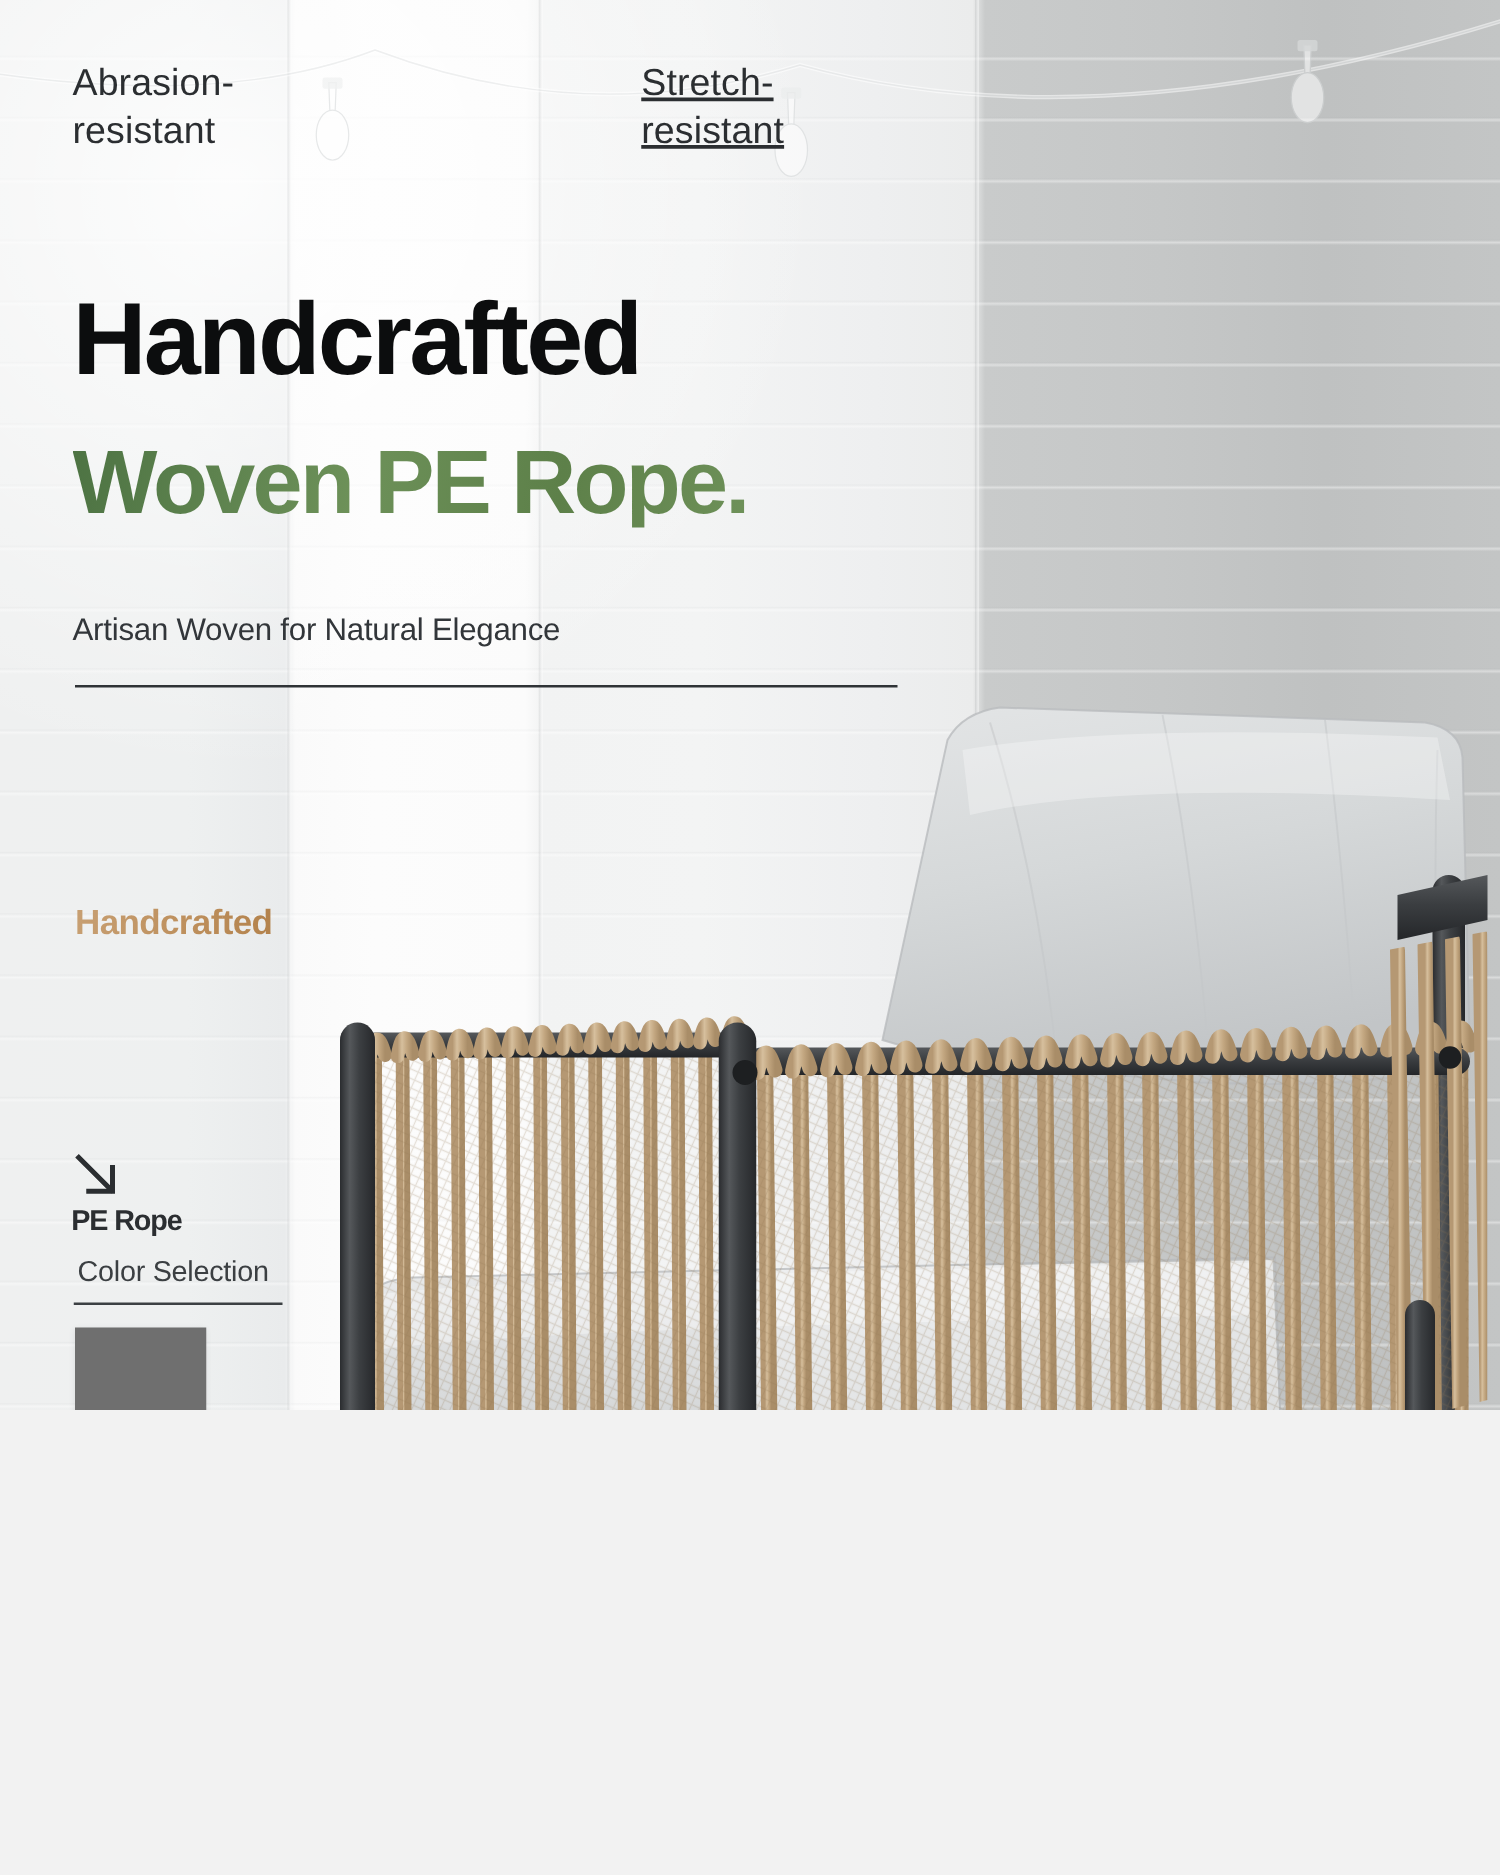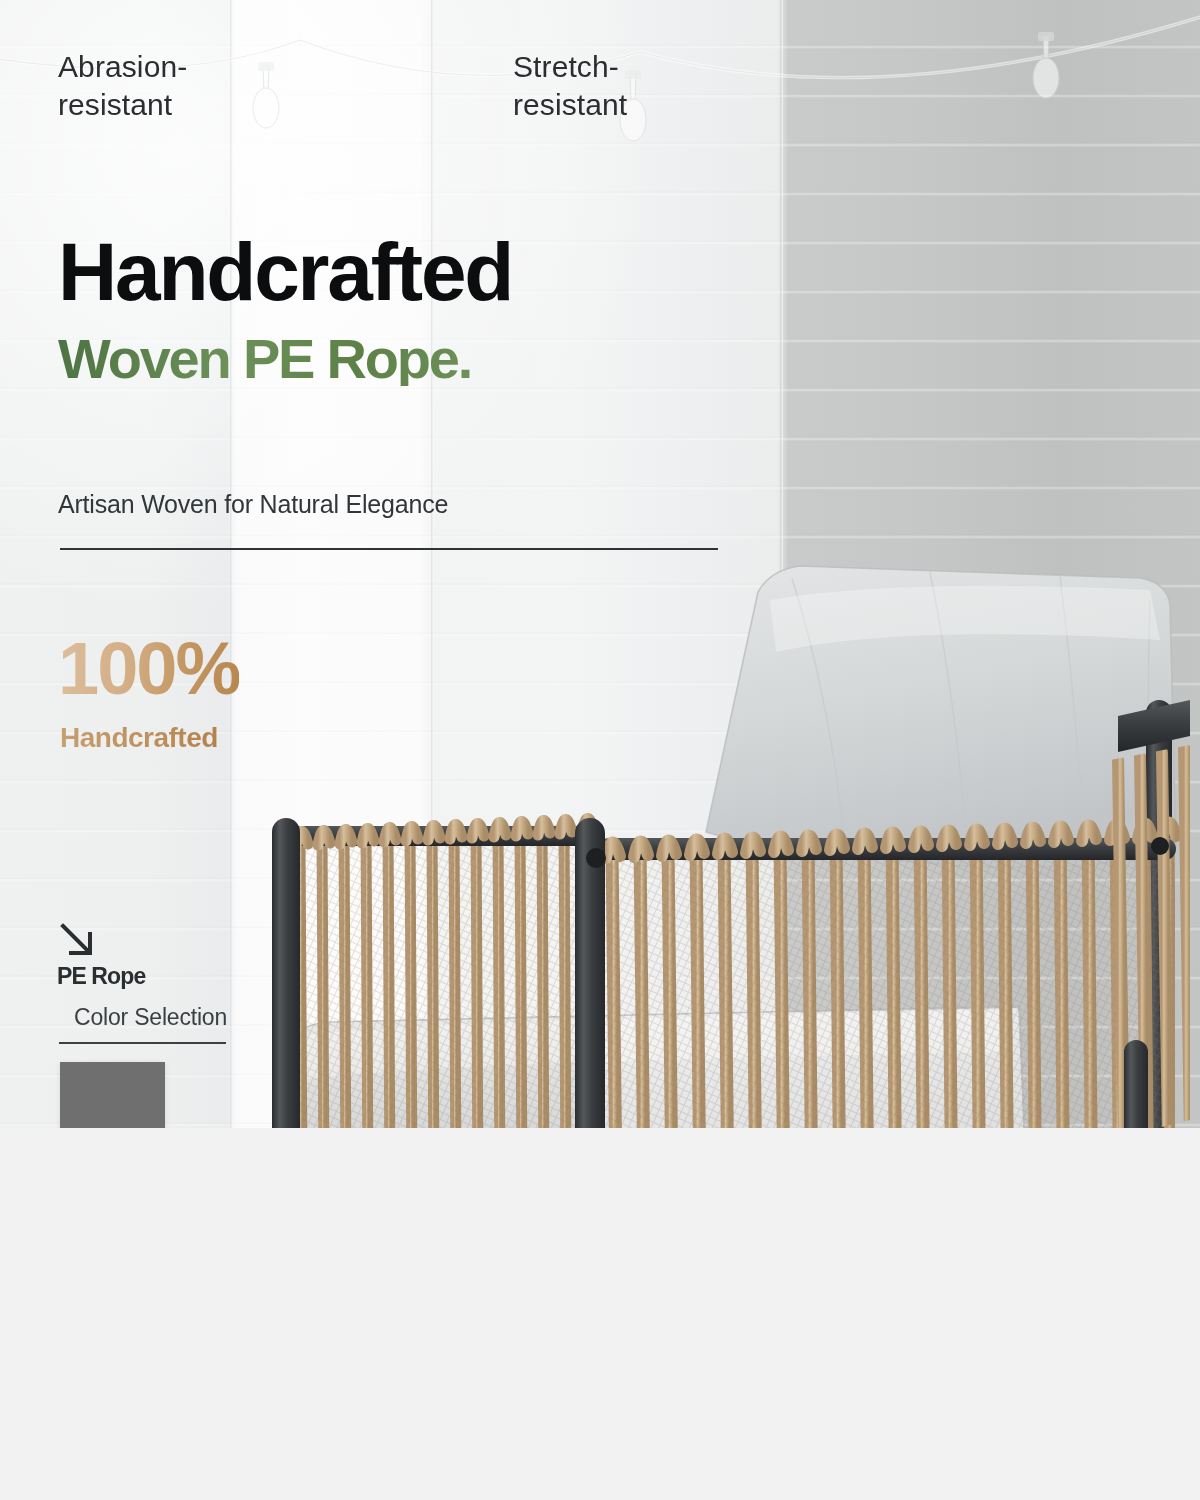--- a/index.html
+++ b/index.html
@@ -81,35 +81,35 @@
   
   .feature {
     position: absolute;
     font-size: 30px;
     line-height: 1.28;
     color: #2b2e31;
     letter-spacing: .1px;
     white-space: pre-line;
   }
   #feat-0 { left: 58px;  top: 48px; }
-  #feat-1 { left: 513px; top: 48px; }
+  #feat-1 { left: 513px; top: 48px; text-decoration: underline; }
   #feat-2 { left: 929px; top: 48px; }
 
   
   .headline {
     position: absolute; left: 58px; top: 232px;
     font-size: 82px;
     font-weight: 700;
     letter-spacing: -2.2px;
     color: #0c0d0e;
     line-height: .97;
   }
   .headline-2 {
-    position: absolute; left: 58px; top: 332px;
-    font-size: 56px;
+    position: absolute; left: 58px; top: 352px;
+    font-size: 72px;
     font-weight: 700;
     letter-spacing: -2.2px;
     line-height: .97;
     color: #5f8250;
     background: linear-gradient(100deg, #4d7343 0%, #6d9159 42%, #5d8049 72%, #6e9159 100%);
     -webkit-background-clip: text;
     background-clip: text;
     -webkit-text-fill-color: transparent;
   }
 
@@ -149,21 +149,21 @@
   }
 
   
   .arrow-wrap { position: absolute; left: 55px; top: 918px; width: 48px; height: 48px; }
   .pe-title {
     position: absolute; left: 57px; top: 963px;
     font-size: 23px; font-weight: 700; color: #2b2e31;
     letter-spacing: -.9px;
   }
   .pe-sub {
-    position: absolute; left: 74px; top: 1004px;
+    position: absolute; left: 62px; top: 1004px;
     font-size: 23px; color: #3b3f42; letter-spacing: -.2px;
   }
   .rule-pe {
     position: absolute; left: 59px; top: 1042px;
     width: 167px; height: 2px; background: #3c4043;
   }
   .swatch {
     position: absolute; left: 60px;
     width: 105px; height: 105px;
     box-shadow: 0 1px 5px rgba(90,95,100,.16);
@@ -450,21 +450,20 @@
   <div class="feature" id="feat-0">Abrasion-
 resistant</div>
   <div class="feature" id="feat-1">Stretch-
 resistant</div>
 
   <div class="headline">Handcrafted</div>
   <div class="headline-2">Woven PE Rope.</div>
   <div class="subtitle">Artisan Woven for Natural Elegance</div>
   <div class="rule-main"></div>
 
-  <div class="pct">100%</div>
   <div class="pct-sub">Handcrafted</div>
 
   <div class="arrow-wrap">
     <svg viewBox="0 0 48 48" width="48" height="48">
       <path d="M8 8 L34 34" stroke="#2b2e31" stroke-width="4" stroke-linecap="square" fill="none"></path>
       <path d="M16 35 L35 35 L35 16" stroke="#2b2e31" stroke-width="4" stroke-linecap="square" stroke-linejoin="miter" fill="none"></path>
     </svg>
   </div>
   <div class="pe-title">PE Rope</div>
   <div class="pe-sub">Color Selection</div>

